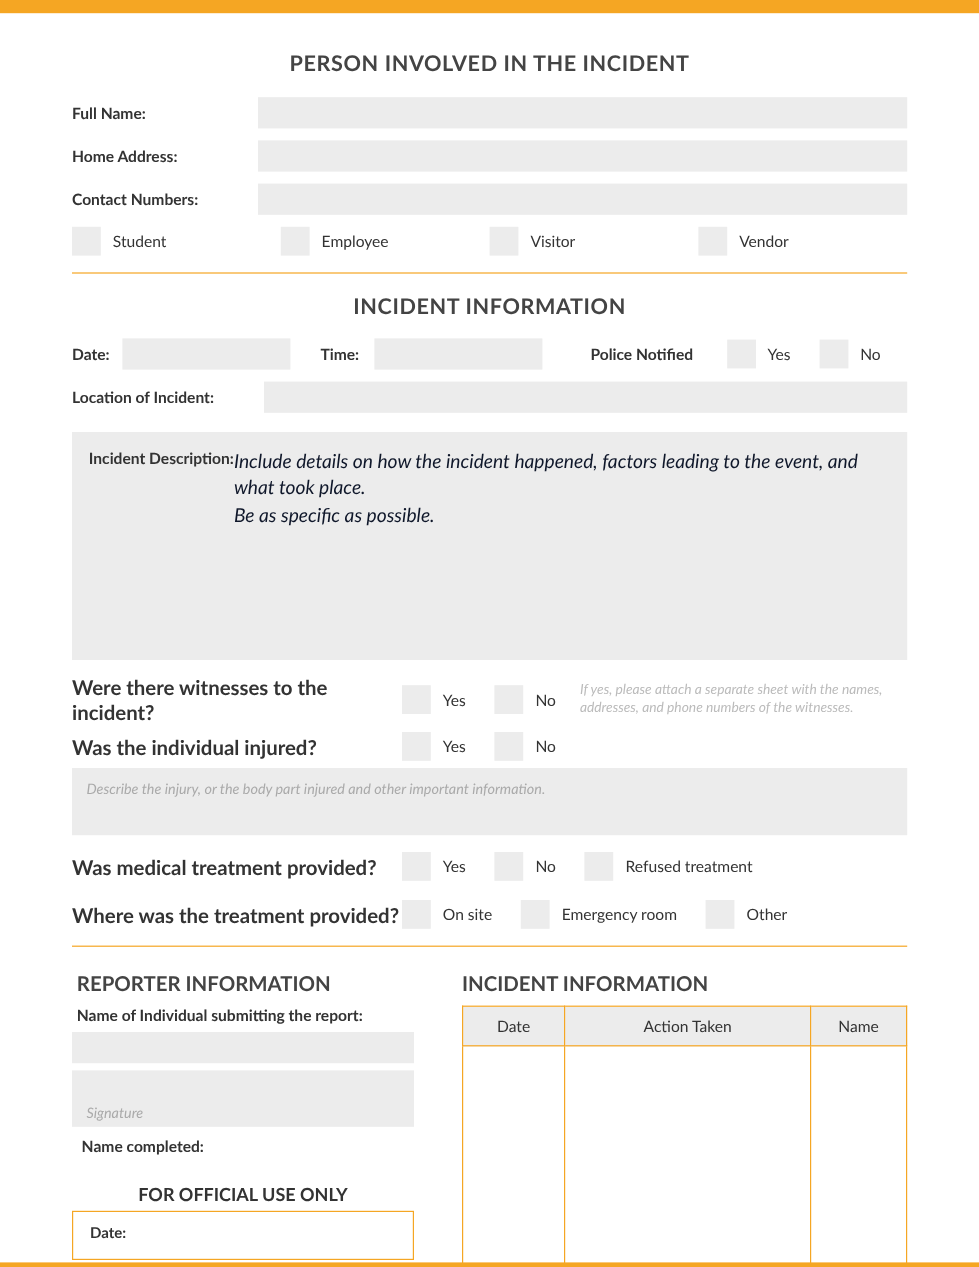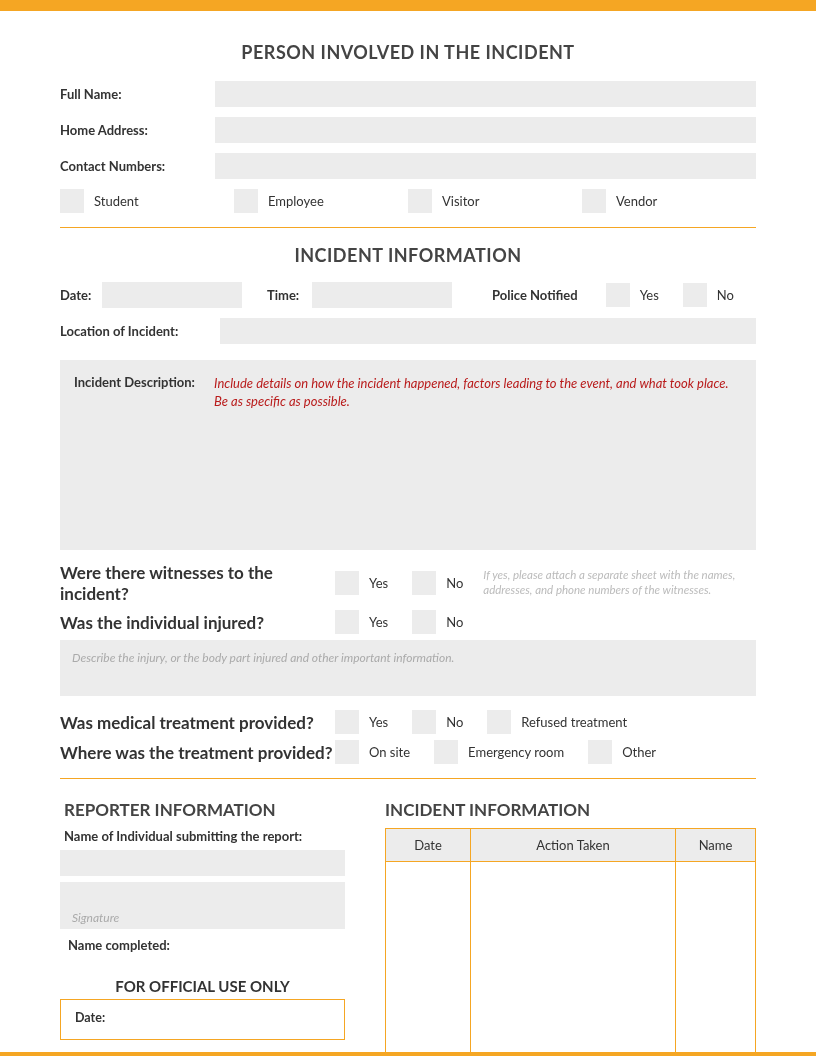--- a/index.html
+++ b/index.html
@@ -73,22 +73,22 @@
   display: flex;
   margin-bottom: 12px;
 }
 .desc-label {
   font-weight: 700;
   font-size: 13px;
   width: 140px;
 }
 .desc-hint {
   font-style: italic;
-  color: #b91c1c;
-  font-size: 13px;
+  color: #0f172a;
+  font-size: 16px;
   line-height: 1.4;
 }
 .yn-row {
   display: flex;
   align-items: center;
   margin-bottom: 6px;
 }
 .q-lbl {
   font-weight: 700;
   font-size: 17px;
@@ -110,21 +110,21 @@
   margin: 6px 0 14px 0;
 }
 .injury-hint {
   font-style: italic;
   color: #aaa;
   font-size: 12px;
 }
 .opt-row {
   display: flex;
   align-items: center;
-  margin-bottom: 6px;
+  margin-bottom: 16px;
 }
 .bottom {
   display: flex;
   gap: 40px;
   margin-top: 20px;
 }
 .col-left { width: 285px; }
 .col-right { flex: 1; }
 .sub-title {
   font-weight: 700;

